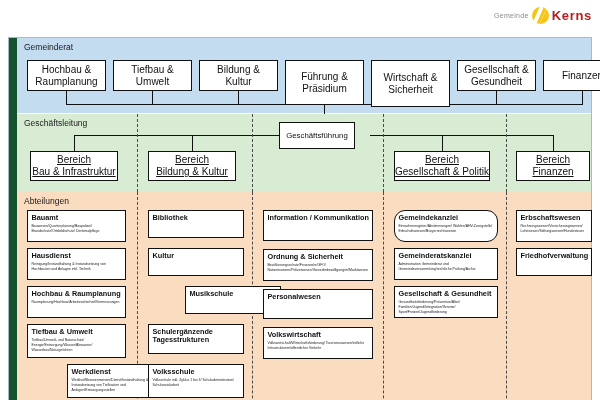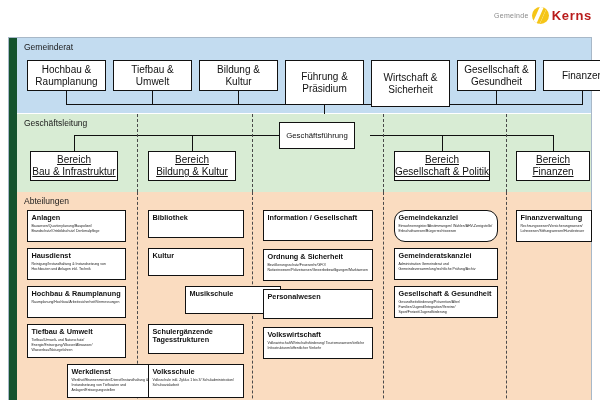--- a/index.html
+++ b/index.html
@@ -204,21 +204,21 @@
 
     <div class="band band-abteilungen">
       <div class="band-title">Abteilungen</div>
 
       <div class="divider" style="left:120px;"></div>
       <div class="divider" style="left:235px;"></div>
       <div class="divider" style="left:366px;"></div>
       <div class="divider" style="left:489px;"></div>
 
       <div class="dept" style="left:10px; top:18px;  width:99px; height:32px;">
-        <span class="dept-title">Anlagen</span>
+        <span class="dept-title">Bauamt</span>
         <span class="dept-sub">Bauwesen/Quartierplanung/Baupolizei/ Brandschutz/Ortsbildschutz/ Denkmalpflege</span>
       </div>
       <div class="dept" style="left:10px; top:56px;  width:99px; height:32px;">
         <span class="dept-title">Hausdienst</span>
         <span class="dept-sub">Reinigung/Instandhaltung &amp; Instandsetzung von Hochbauten und Anlagen inkl. Technik</span>
       </div>
       <div class="dept" style="left:10px; top:94px;  width:99px; height:32px;">
         <span class="dept-title">Hochbau &amp; Raumplanung</span>
         <span class="dept-sub">Raumplanung/Hochbau/Arbeitssicherheit/Vermessungen</span>
       </div>
@@ -246,21 +246,21 @@
       <div class="dept" style="left:131px; top:132px; width:96px; height:30px;">
         <span class="dept-title">Schulergänzende Tagesstrukturen</span>
         <span class="dept-sub"></span>
       </div>
       <div class="dept" style="left:131px; top:172px; width:96px; height:34px;">
         <span class="dept-title">Volksschule</span>
         <span class="dept-sub">Volksschule inkl. Zyklus 1 bis 3/ Schuladministration/ Schulsozialarbeit</span>
       </div>
 
       <div class="dept" style="left:246px; top:18px;  width:110px; height:31px;">
-        <span class="dept-title">Information / Gesellschaft</span>
+        <span class="dept-title">Information / Kommunikation</span>
         <span class="dept-sub"></span>
       </div>
       <div class="dept" style="left:246px; top:57px;  width:110px; height:32px;">
         <span class="dept-title">Ordnung &amp; Sicherheit</span>
         <span class="dept-sub">Bevölkerungsschutz/Feuerwehr/GFO/ Notizeinwesen/Polizeiwesen/Gewerbebewilligungen/Marktwesen</span>
       </div>
       <div class="dept" style="left:246px; top:97px;  width:110px; height:30px;">
         <span class="dept-title">Personalwesen</span>
         <span class="dept-sub"></span>
       </div>
@@ -276,19 +276,23 @@
       <div class="dept" style="left:377px; top:56px;  width:104px; height:32px;">
         <span class="dept-title">Gemeinderatskanzlei</span>
         <span class="dept-sub">Administration Gemeinderat und Gemeindeversammlung/rechtliche Prüfung/Archiv</span>
       </div>
       <div class="dept" style="left:377px; top:94px;  width:104px; height:32px;">
         <span class="dept-title">Gesellschaft &amp; Gesundheit</span>
         <span class="dept-sub">Gesundheitsförderung/Prävention/Alter/ Familien/Jugend/Integration/Vereine/ Sport/Freizeit/Jugendförderung</span>
       </div>
 
       <div class="dept" style="left:499px; top:18px; width:76px; height:32px;">
-        <span class="dept-title">Finanzverwaltung</span>
+        <span class="dept-title">Erbschaftswesen</span>
         <span class="dept-sub">Rechnungswesen/Versicherungswesen/ Lohnwesen/Stiftungswesen/Hundesteuer</span>
+      </div>
+      <div class="dept" style="left:499px; top:56px; width:76px; height:28px;">
+        <span class="dept-title">Friedhofverwaltung</span>
+        <span class="dept-sub"></span>
       </div>
     </div>
 
   </div>
 </div>
 
 </body></html>

